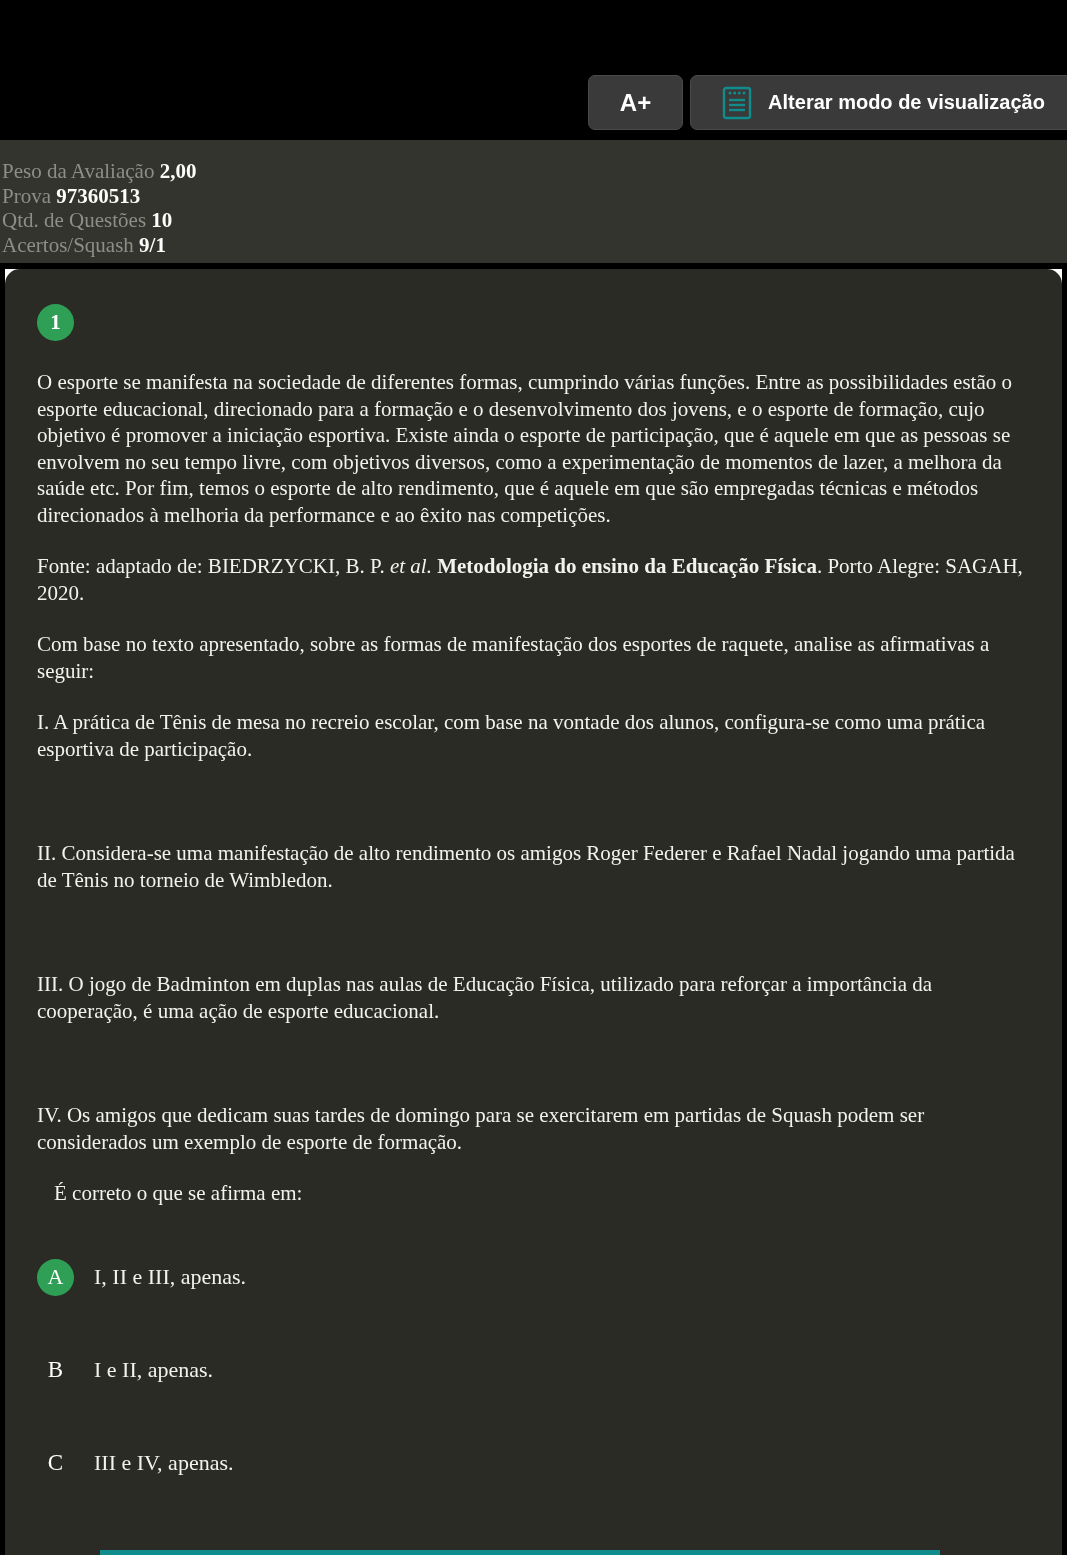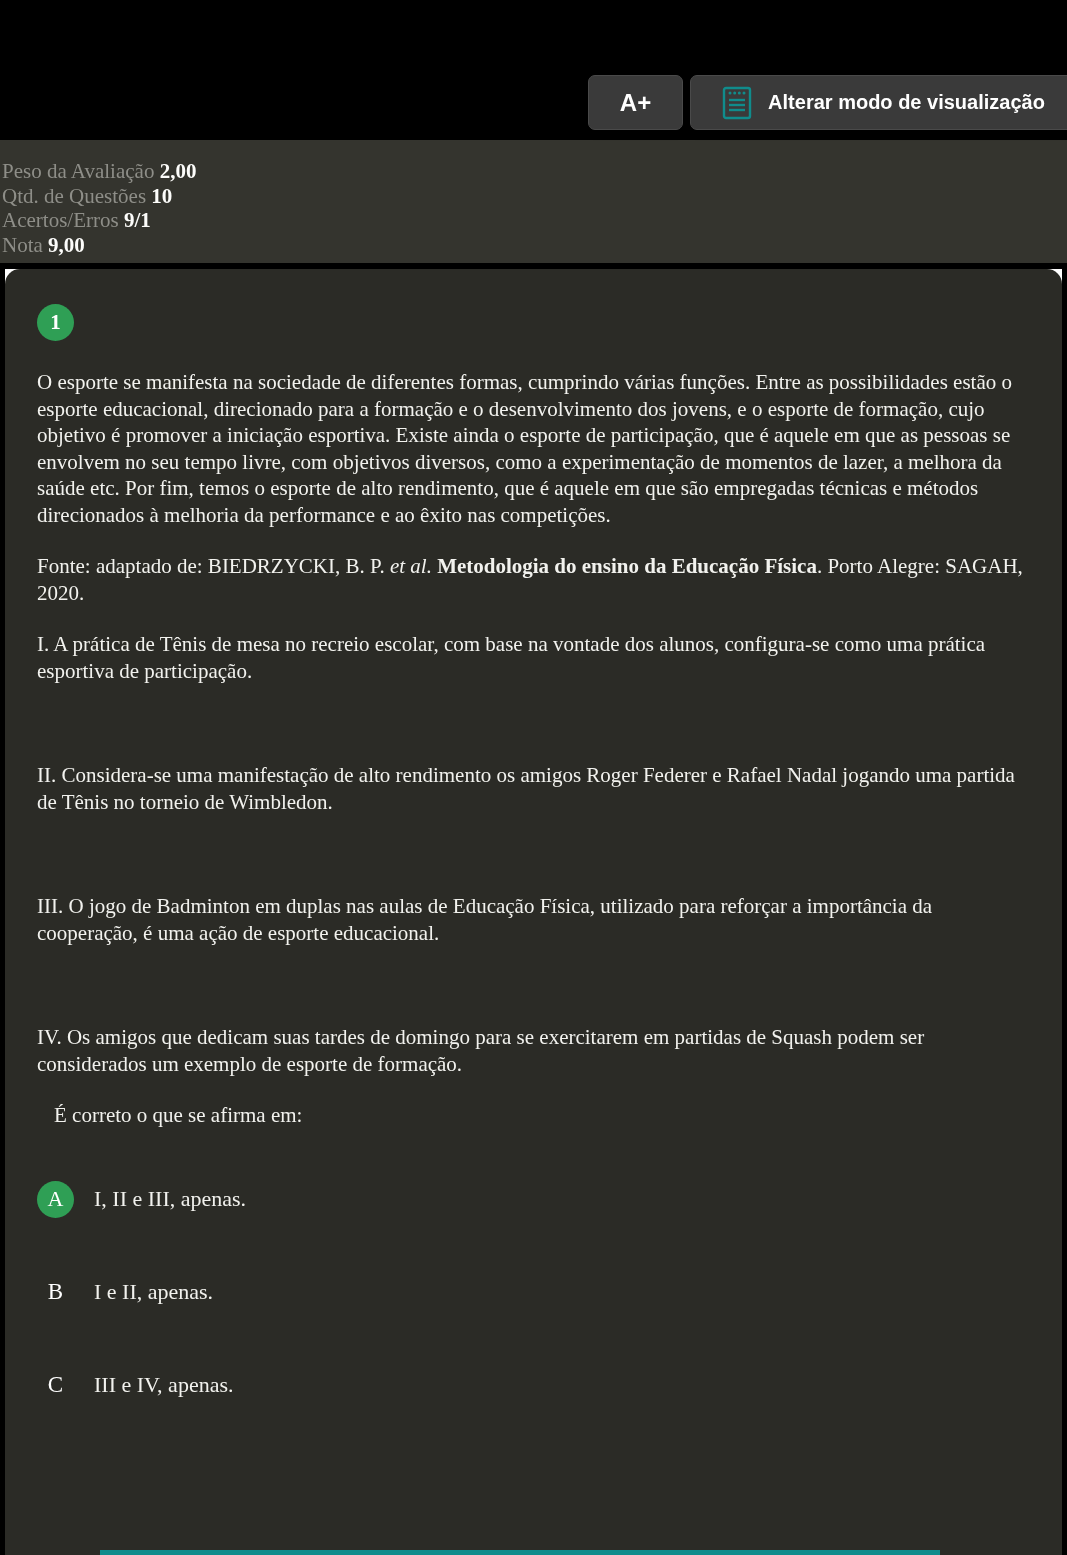--- a/index.html
+++ b/index.html
@@ -160,34 +160,35 @@
         <line x1="7" y1="19" x2="23" y2="19" stroke="#108c8c" stroke-width="2.4"></line>
         <line x1="7" y1="24" x2="23" y2="24" stroke="#108c8c" stroke-width="2.4"></line>
       </svg>
     </span>
     <span>Alterar modo de visualização</span>
   </button>
 </div>
 
 <div class="meta">
   <div class="meta-row"><span class="ml">Peso da Avaliação</span> <span class="mv">2,00</span></div>
+  <div class="meta-row"><span class="ml">Prova</span> <span class="mv">97360513</span></div>
   <div class="meta-row"><span class="ml">Qtd. de Questões</span> <span class="mv">10</span></div>
-  <div class="meta-row"><span class="ml">Acertos/Erros</span> <span class="mv">9/1</span></div>
-  <div class="meta-row"><span class="ml">Nota</span> <span class="mv">9,00</span></div>
+  <div class="meta-row"><span class="ml">Acertos/Squash</span> <span class="mv">9/1</span></div>
 </div>
 
 <div class="card-backdrop">
   <div class="card">
 
     <div class="qnum">1</div>
 
     <p class="para">O esporte se manifesta na sociedade de diferentes formas, cumprindo várias funções. Entre as possibilidades estão o esporte educacional, direcionado para a formação e o desenvolvimento dos jovens, e o esporte de formação, cujo objetivo é promover a iniciação esportiva. Existe ainda o esporte de participação, que é aquele em que as pessoas se envolvem no seu tempo livre, com objetivos diversos, como a experimentação de momentos de lazer, a melhora da saúde etc. Por fim, temos o esporte de alto rendimento, que é aquele em que são empregadas técnicas e métodos direcionados à melhoria da performance e ao êxito nas competições.</p>
 
     <p class="para"><span>Fonte: adaptado de: BIEDRZYCKI, B. P. </span><span class="it">et al.</span><span> </span><span class="bd">Metodologia do ensino da Educação Física</span><span>. Porto Alegre: SAGAH, 2020.</span></p>
 
+    <p class="para">Com base no texto apresentado, sobre as formas de manifestação dos esportes de raquete, analise as afirmativas a seguir:</p>
 
     <p class="para statement-spaced">I. A prática de Tênis de mesa no recreio escolar, com base na vontade dos alunos, configura-se como uma prática esportiva de participação.</p>
     <p class="para statement-spaced">II. Considera-se uma manifestação de alto rendimento os amigos Roger Federer e Rafael Nadal jogando uma partida de Tênis no torneio de Wimbledon.</p>
     <p class="para statement-spaced">III. O jogo de Badminton em duplas nas aulas de Educação Física, utilizado para reforçar a importância da cooperação, é uma ação de esporte educacional.</p>
     <p class="para">IV. Os amigos que dedicam suas tardes de domingo para se exercitarem em partidas de Squash podem ser considerados um exemplo de esporte de formação.</p>
 
     <p class="para prompt">É correto o que se afirma em:</p>
 
     <div class="opts">
       <div class="opt">

